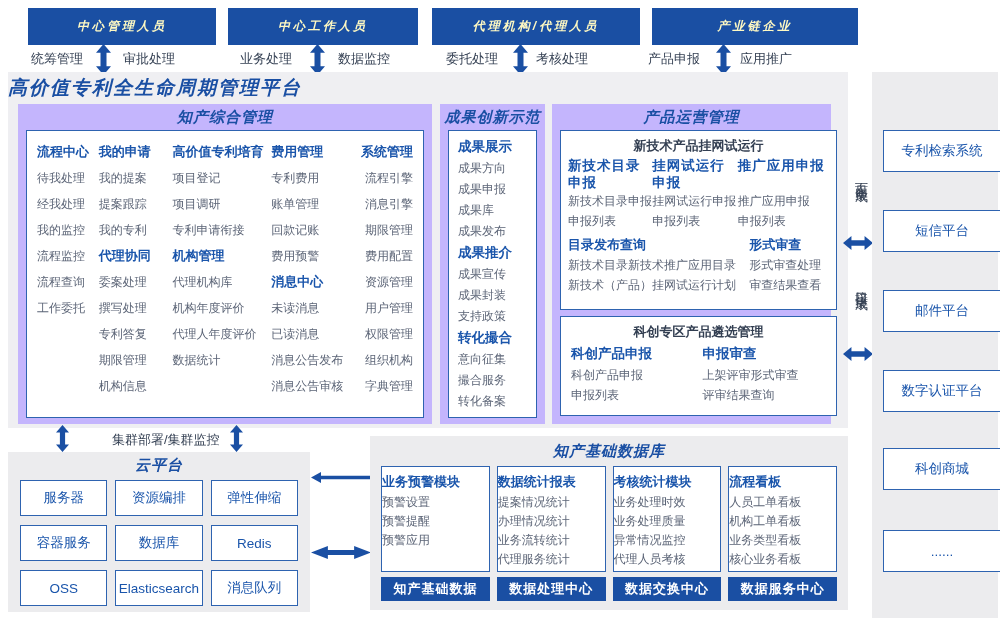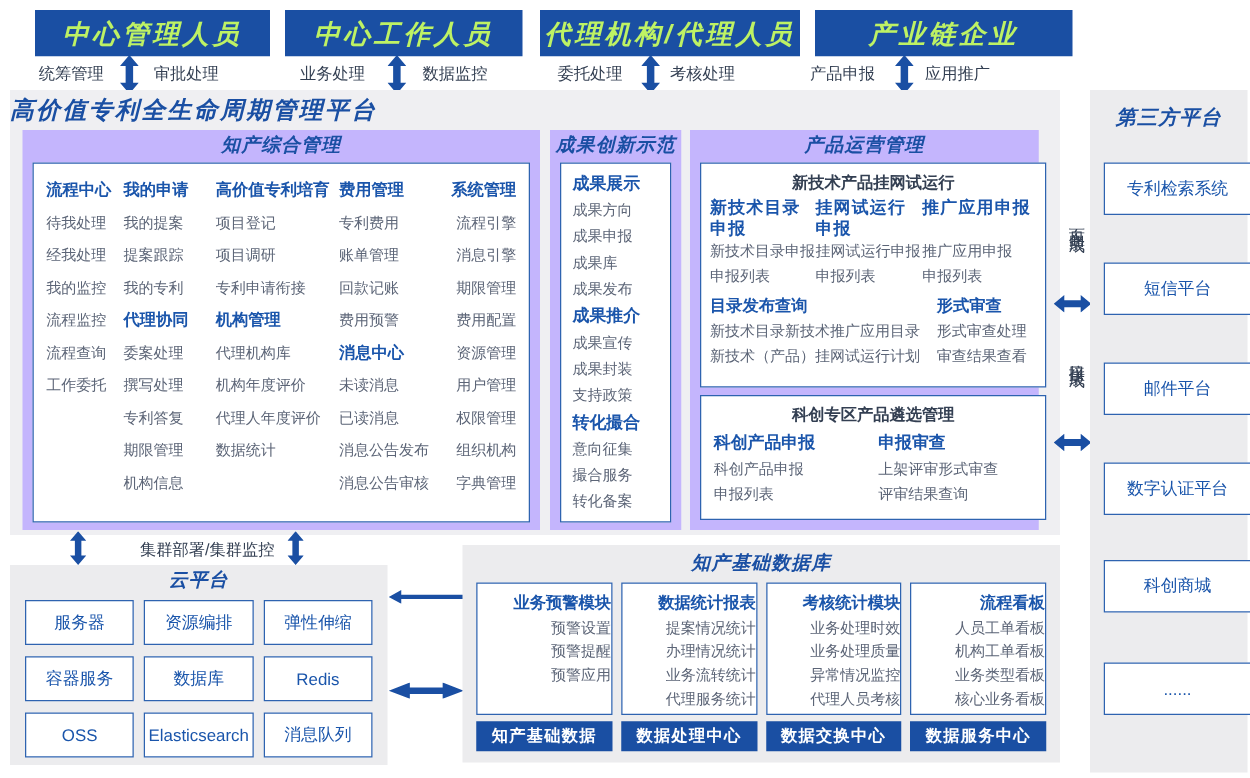--- a/index.html
+++ b/index.html
@@ -1,21 +1,21 @@
 <!DOCTYPE html>
 <html><head>
 <meta charset="utf-8">
 <style>
   html,body{margin:0;padding:0;background:#fff;}
   .canvas{position:relative;width:1000px;height:622px;background:#fff;overflow:hidden;
           font-family:"Liberation Sans","DejaVu Sans",sans-serif;}
   
-  .role-head{position:absolute;top:8px;height:37px;background:#1a4fa3;color:#bef264;
+  .role-head{position:absolute;top:8px;height:37px;background:#1a4fa3;color:#fef9c3;
              display:flex;align-items:center;justify-content:center;
-             font-weight:bold;font-style:italic;font-size:21px;letter-spacing:3px;}
+             font-weight:bold;font-style:italic;font-size:12px;letter-spacing:3px;}
   .r0{left:28px;width:188px}.r1{left:228px;width:190px}.r2{left:432px;width:208px}.r3{left:652px;width:206px}
   .role-labels{position:absolute;top:49px;height:20px;display:flex;justify-content:space-between;
                align-items:center;font-size:13px;color:#333f52;}
   .rl0{left:31px;width:144px}.rl1{left:240px;width:150px}.rl2{left:446px;width:142px}.rl3{left:648px;width:144px}
   .arr{position:absolute;fill:#1a4fa3;}
   .arr-top{width:15px;height:31px;top:44px;}
   .a0{left:96px}.a1{left:310px}.a2{left:513px}.a3{left:716px}
   
   .main-panel{position:absolute;left:8px;top:72px;width:840px;height:356px;background:#efeff2;}
   .main-title{position:absolute;left:8px;top:75px;width:840px;text-align:left;
@@ -65,21 +65,21 @@
                font-size:15px;letter-spacing:1px;line-height:26px;}
   .cloud-grid{display:grid;grid-template-columns:repeat(3,1fr);gap:9px 8px;padding:2px 12px;}
   .cbox{height:34px;background:#fff;border:1px solid #2e63b0;display:flex;align-items:center;
         justify-content:center;color:#1a55ab;font-size:13.5px;}
   
   .dc{left:370px;top:436px;width:478px;height:174px;}
   .dc .panel-title{line-height:30px;}
   .dc-cols{display:flex;gap:7px;padding:0 11px;}
   .dc-col{flex:1;}
   .dc-box{height:106px;background:#fff;border:1px solid #2e63b0;box-sizing:border-box;
-          text-align:right;padding-top:3px;}
+          text-align:left;padding-top:3px;}
   .dc-box .hd{line-height:23px;}
   .dc-box .it{line-height:19px;}
   .dc-footer{height:24px;margin-top:5px;background:#1a4fa3;color:#fff;font-weight:bold;
              font-size:13px;line-height:24px;text-align:center;letter-spacing:1px;}
   
   .tp{left:872px;top:72px;width:126px;height:546px;}
   .tp-title{position:absolute;left:0;top:12px;width:100%;text-align:center;
             font-weight:bold;font-style:italic;color:#1a4fa3;font-size:16px;letter-spacing:1px;}
   .tp-box{position:absolute;left:11px;width:118px;height:42px;background:#fff;
           border:1.5px solid #2e63b0;display:flex;align-items:center;justify-content:center;
@@ -353,21 +353,20 @@
   <div class="vlabel vl0">页面集成</div>
   <svg class="arr arr-h ha0" viewBox="0 0 32 14" preserveAspectRatio="none">
       <path d="M0 7 L9 0 L9 4.2 L23 4.2 L23 0 L32 7 L23 14 L23 9.8 L9 9.8 L9 14 Z"></path>
     </svg>
   <div class="vlabel vl1">接口集成</div>
   <svg class="arr arr-h ha1" viewBox="0 0 32 14" preserveAspectRatio="none">
       <path d="M0 7 L9 0 L9 4.2 L23 4.2 L23 0 L32 7 L23 14 L23 9.8 L9 9.8 L9 14 Z"></path>
     </svg>
 
   <div class="panel tp">
-    <div class="tp-title">第三方平台</div>
     <div class="tp-box tb0">专利检索系统</div>
     <div class="tp-box tb1">短信平台</div>
     <div class="tp-box tb2">邮件平台</div>
     <div class="tp-box tb3">数字认证平台</div>
     <div class="tp-box tb4">科创商城</div>
     <div class="tp-box tb5">......</div>
   </div>
 
 </div>
 

